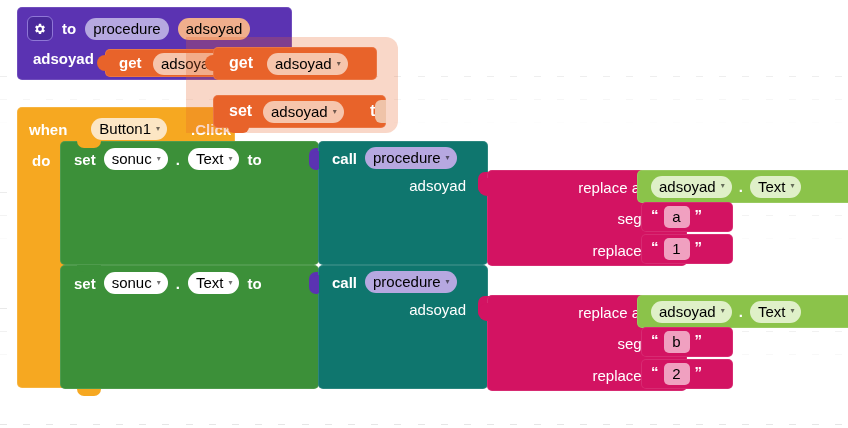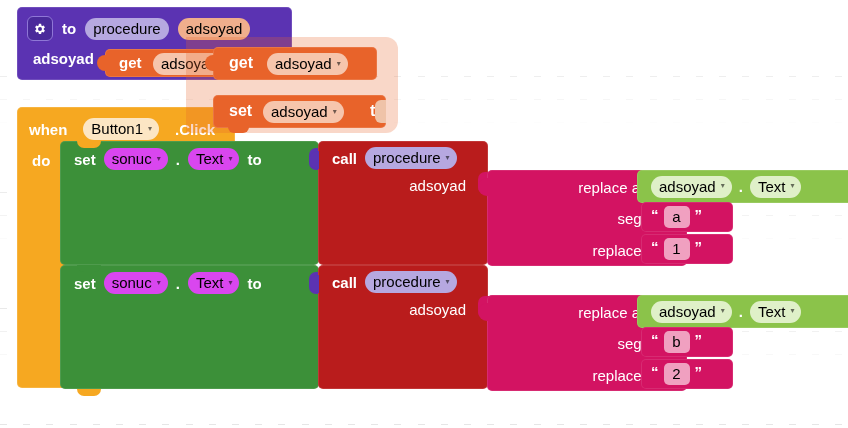--- a/index.html
+++ b/index.html
@@ -100,33 +100,33 @@
     position:absolute;right:0px;top:5px;width:11px;height:23px;
     background:#efc3a8;border-radius:6px 0 0 6px;
   }
 
   
   #when{
     left:17px;top:107px;width:218px;height:281px;
     background:#f6a821;border-radius:5px;
     box-shadow:inset 0 0 0 1px rgba(255,255,255,.14);
   }
-  #when .hdr{position:absolute;left:12px;top:11px;display:flex;align-items:center;gap:16px;}
+  #when .hdr{position:absolute;left:12px;top:11px;display:flex;align-items:center;gap:24px;}
   #when .f-cream{background:#fce6c4;}
   #when .dolbl{position:absolute;left:15px;top:46px;}
   #when .footgap{
     position:absolute;left:43px;top:258px;width:175px;height:13px;background:#f6a821;border-radius:0 0 5px 0;
   }
 
   
   .setter{
     position:absolute;background:#3c9039;border-radius:5px;
     box-shadow:inset 0 0 0 1px rgba(255,255,255,.10);
   }
-  .setter .f-green{background:#d946ef;}
+  .setter .f-green{background:#ffffff;}
   .setter .topnotch{
     position:absolute;left:17px;top:0px;width:24px;height:7px;
     background:#f6a821;border-radius:0 0 7px 7px;
   }
   .setter .botnotch{
     position:absolute;left:17px;bottom:-7px;width:24px;height:7px;
     background:#3c9039;border-radius:0 0 7px 7px;
   }
   #set1{left:60px;top:141px;width:259px;height:124px;}
   #set2{left:60px;top:265px;width:259px;height:124px;}
@@ -135,21 +135,21 @@
   .setrow{position:absolute;left:14px;top:7px;display:flex;align-items:center;gap:8px;}
 
   
   .vsock{
     position:absolute;right:-1px;top:7px;width:11px;height:22px;
     background:#5b33b2;border-radius:7px 0 0 7px;
   }
 
   
   .callblk{
-    position:absolute;background:#b91c1c;border-radius:5px;
+    position:absolute;background:#0f766e;border-radius:5px;
     box-shadow:inset 0 0 0 1px rgba(255,255,255,.12);
   }
   #call1{left:318px;top:141px;width:170px;height:124px;}
   #call2{left:318px;top:265px;width:170px;height:124px;}
   .callblk .tabLp{
     position:absolute;left:-9px;top:10px;width:10px;height:18px;
     background:#5b33b2;border-radius:9px 0 0 9px;
   }
   .callblk .crow{position:absolute;left:14px;top:6px;display:flex;align-items:center;gap:8px;}
   .callblk .f-lav{background:#b6a8e0;}

